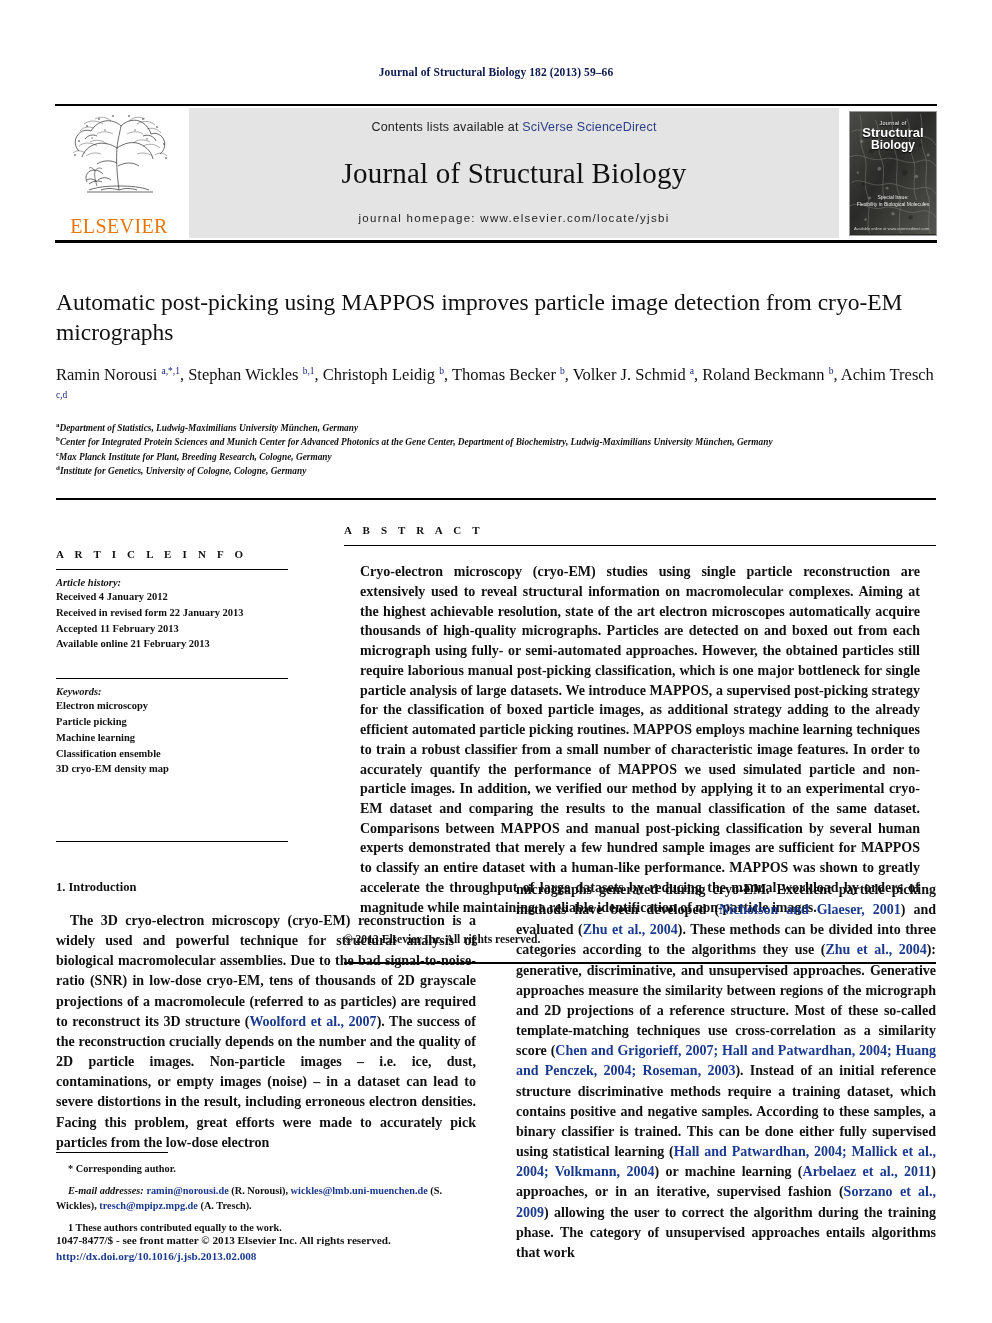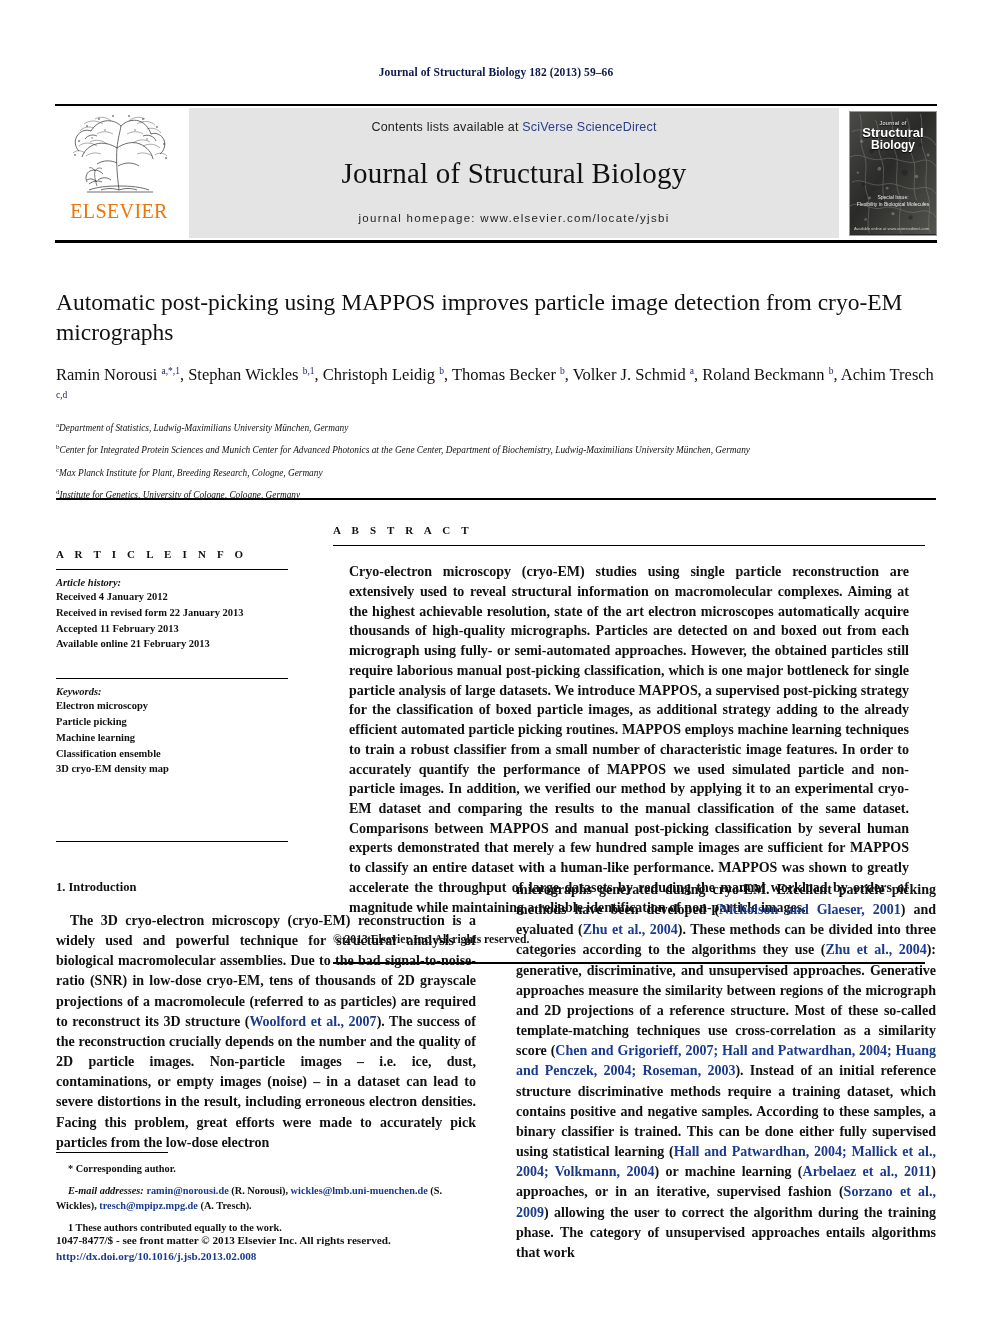--- a/index.html
+++ b/index.html
@@ -37,21 +37,21 @@
     height: 3px; background: #000;
   }
   .masthead {
     position: absolute; left: 55px; top: 108px;
     width: 882px; height: 130px;
     display: flex; align-items: stretch;
   }
   .elsevier-logo {
     width: 128px; flex: 0 0 128px;
     display: flex; flex-direction: column;
-    align-items: center; justify-content: flex-start;
+    align-items: center; justify-content: space-between;
     padding-bottom: 2px;
     background: #fff;
   }
   .elsevier-tree { width: 104px; height: 92px; display:block; }
   .elsevier-word {
     font-family: "Liberation Serif", serif;
     font-size: 20px; letter-spacing: .4px;
     color: #E8760C; line-height: 1; margin-top: 1px;
     font-weight: 400;
   }
@@ -116,31 +116,31 @@
   }
   .authors {
     margin-top: 16px;
     font-family: "Liberation Serif", serif;
     font-size: 16.5px; line-height: 1.42; color: #111;
   }
   .authors sup { font-size: 9.5px; color: #1a237e; vertical-align: super; }
   .affils { margin-top: 11px; }
   .affil {
     font-family: "Liberation Serif", serif;
-    font-style: italic; font-weight: normal;
-    font-size: 9.3px; line-height: 1.42; color: #111; margin-top: 8px;
+    font-style: italic; font-weight: bold;
+    font-size: 9.3px; line-height: 1.42; color: #111;
   }
   .affil sup { font-size: 7px; vertical-align: super; font-style: normal; }
 
   
   .band-rule {
     position: absolute; left: 56px; top: 498px; width: 880px; height: 1.5px; background: #000;
   }
   .infoblock { position: absolute; left: 56px; top: 548px; width: 232px; }
-  .abstractblock { position: absolute; left: 333px; top: 524px; width: 592px; }
+  .abstractblock { position: absolute; left: 344px; top: 524px; width: 592px; }
   .sec-head {
     font-family: "Liberation Serif", serif;
     font-weight: bold; font-size: 11px; letter-spacing: 4.2px;
     color: #111; margin: 0 0 9px 0;
   }
   .thin-rule { height: 1.2px; background: #000; margin-bottom: 7px; }
   .info-sub {
     font-family: "Liberation Serif", serif;
     font-style: italic; font-weight: bold; font-size: 10.5px; color: #111; margin: 0 0 1px 0;
   }

